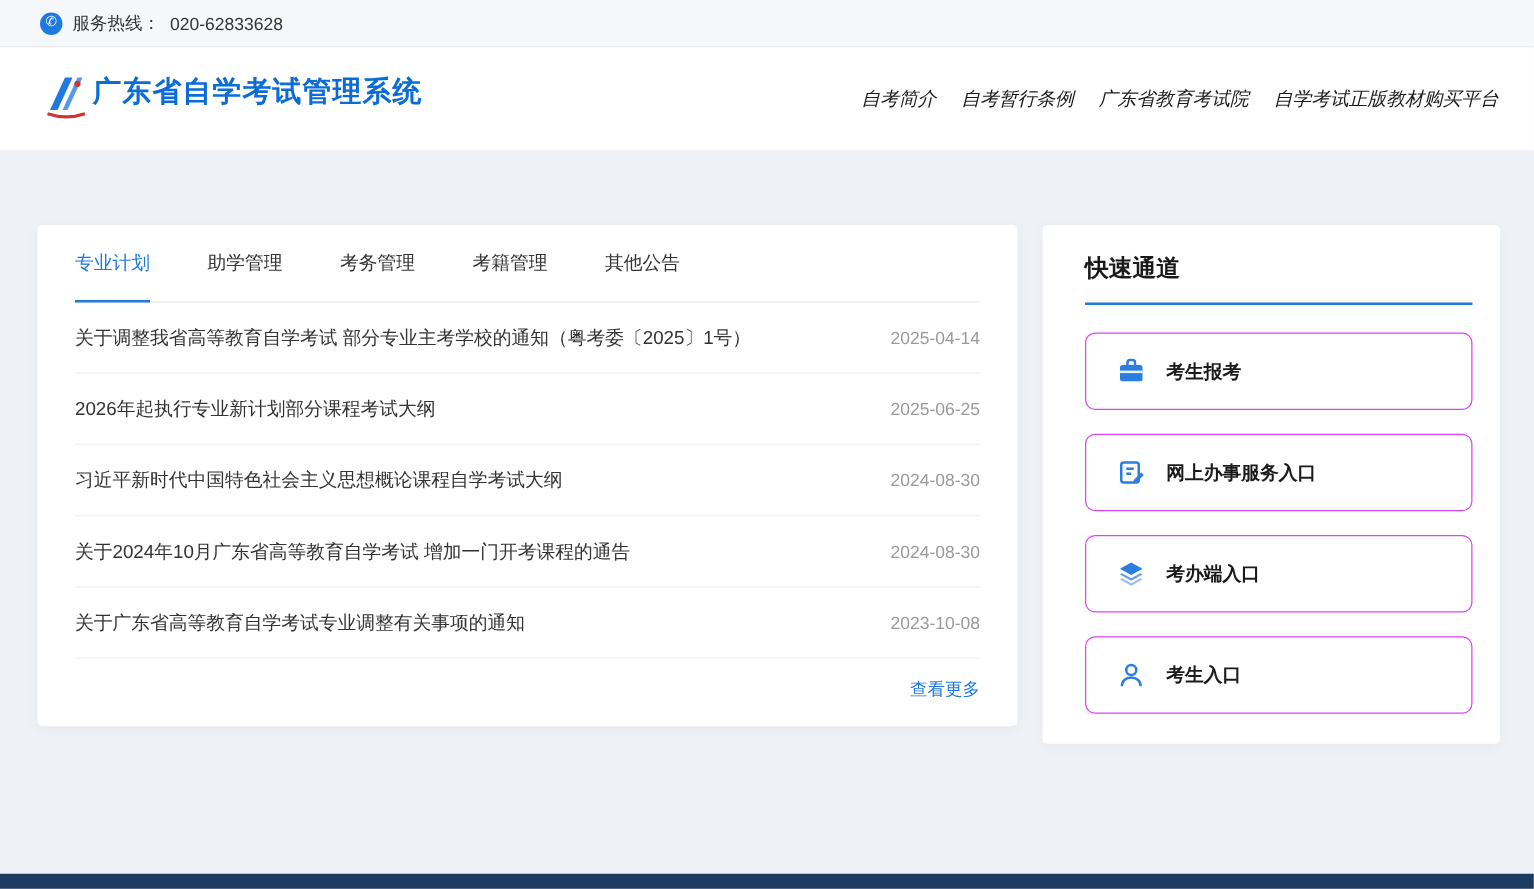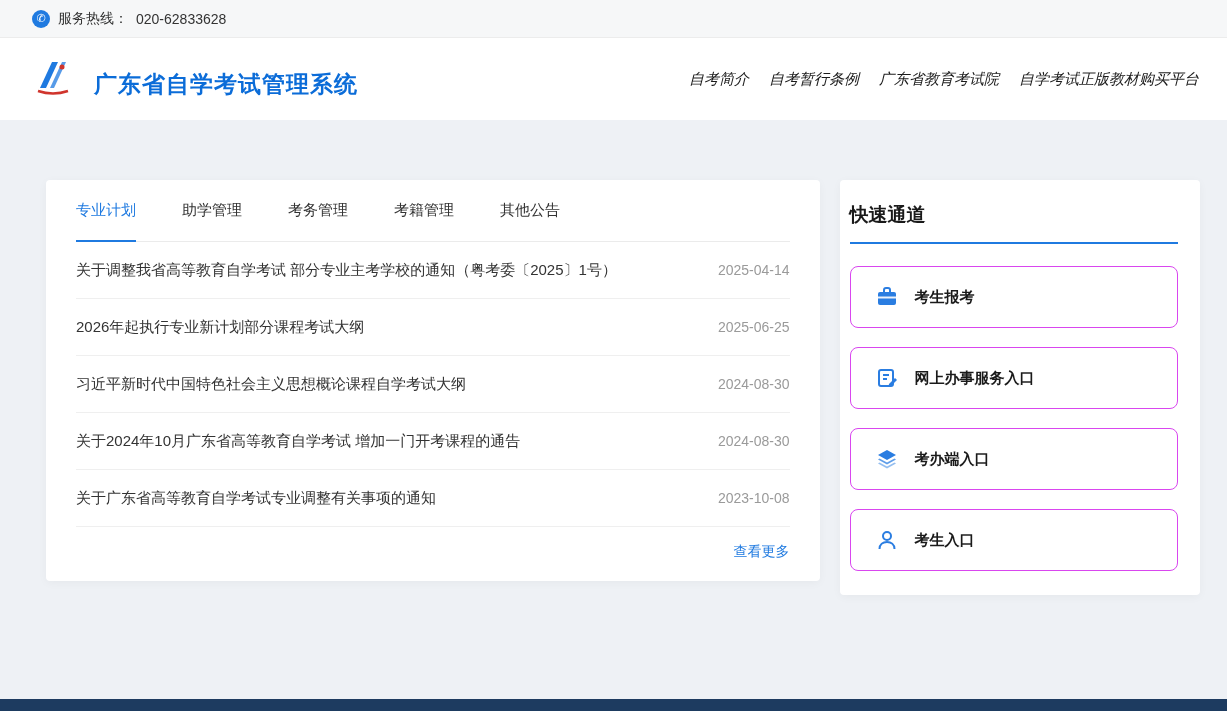--- a/index.html
+++ b/index.html
@@ -22,27 +22,27 @@
     background: #1f7ae0; color: #fff; display: flex; align-items: center; justify-content: center;
     font-size: 11px; line-height: 1;
   }
 
   
   .header {
     height: 82px; background: #ffffff;
     display: flex; align-items: center; justify-content: space-between;
     padding: 0 28px 0 32px;
   }
-  .brand { display: flex; align-items: flex-end; gap: 20px; cursor: pointer; }
+  .brand { display: flex; align-items: flex-start; gap: 0; cursor: pointer; }
   .brand-title { font-size: 23px; font-weight: bold; color: #0b6cd8; letter-spacing: 1px; }
   .nav { display: flex; align-items: flex-start; gap: 20px; font-style: italic; }
   .nav a { font-size: 15px; color: #1a1a1a; text-decoration: none; cursor: pointer; }
 
   
-  .content { display: flex; padding: 60px 27px 0 30px; gap: 20px; align-items: flex-start; margin-left: 16px; }
+  .content { display: flex; padding: 60px 27px 0 30px; gap: 20px; align-items: flex-start; }
 
   .card {
     background: #fff; border-radius: 4px;
     box-shadow: 0 2px 10px rgba(0,0,0,0.04);
   }
 
   
   .notice-card { width: 805px; padding: 0 30px 12px 30px; }
   .tabs {
     display: flex; gap: 46px; height: 62px; align-items: center;
@@ -59,21 +59,21 @@
     display: flex; align-items: center; justify-content: space-between;
     height: 57px; border-bottom: 1px solid #efefef; cursor: pointer;
   }
   .notice-title { font-size: 15px; color: #333; white-space: nowrap; overflow: hidden; text-overflow: ellipsis; max-width: 640px; }
   .notice-date { font-size: 14px; color: #9a9a9a; flex-shrink: 0; }
 
   .more-row { display: flex; justify-content: flex-end; padding: 16px 0 8px 0; }
   .more-link { font-size: 14px; color: #1f7ae0; text-decoration: none; cursor: pointer; }
 
   
-  .quick-card { width: 375px; padding: 22px 22px 24px 10px; }
+  .quick-card { width: 375px; padding: 22px 22px 24px 34px; }
   .quick-title { font-size: 19px; font-weight: bold; color: #1a1a1a; padding-bottom: 14px; }
   .quick-underline { height: 2px; background: #1f7ae0; margin-bottom: 22px; }
   .quick-link {
     display: flex; align-items: center; gap: 16px;
     height: 62px; border: 1px solid #d946ef; border-radius: 8px;
     padding-left: 24px; margin-bottom: 19px; cursor: pointer; background: #fff;
   }
   .quick-link:last-child { margin-bottom: 0; }
   .quick-link-label { font-size: 15px; font-weight: bold; color: #1a1a1a; }
   .qicon { width: 24px; height: 24px; display: flex; align-items: center; justify-content: center; }

